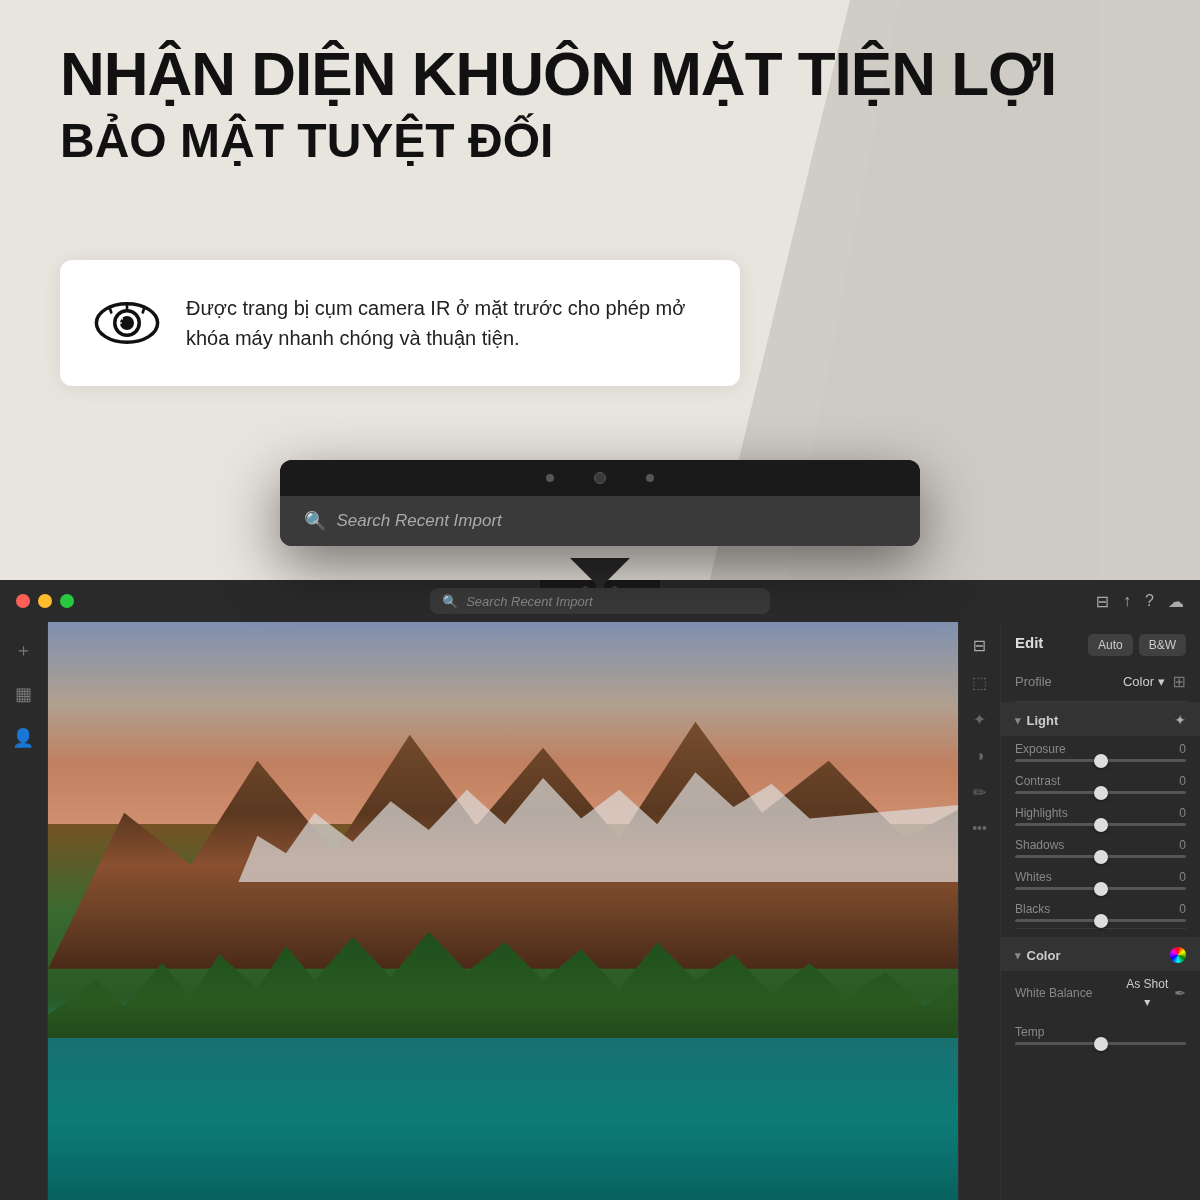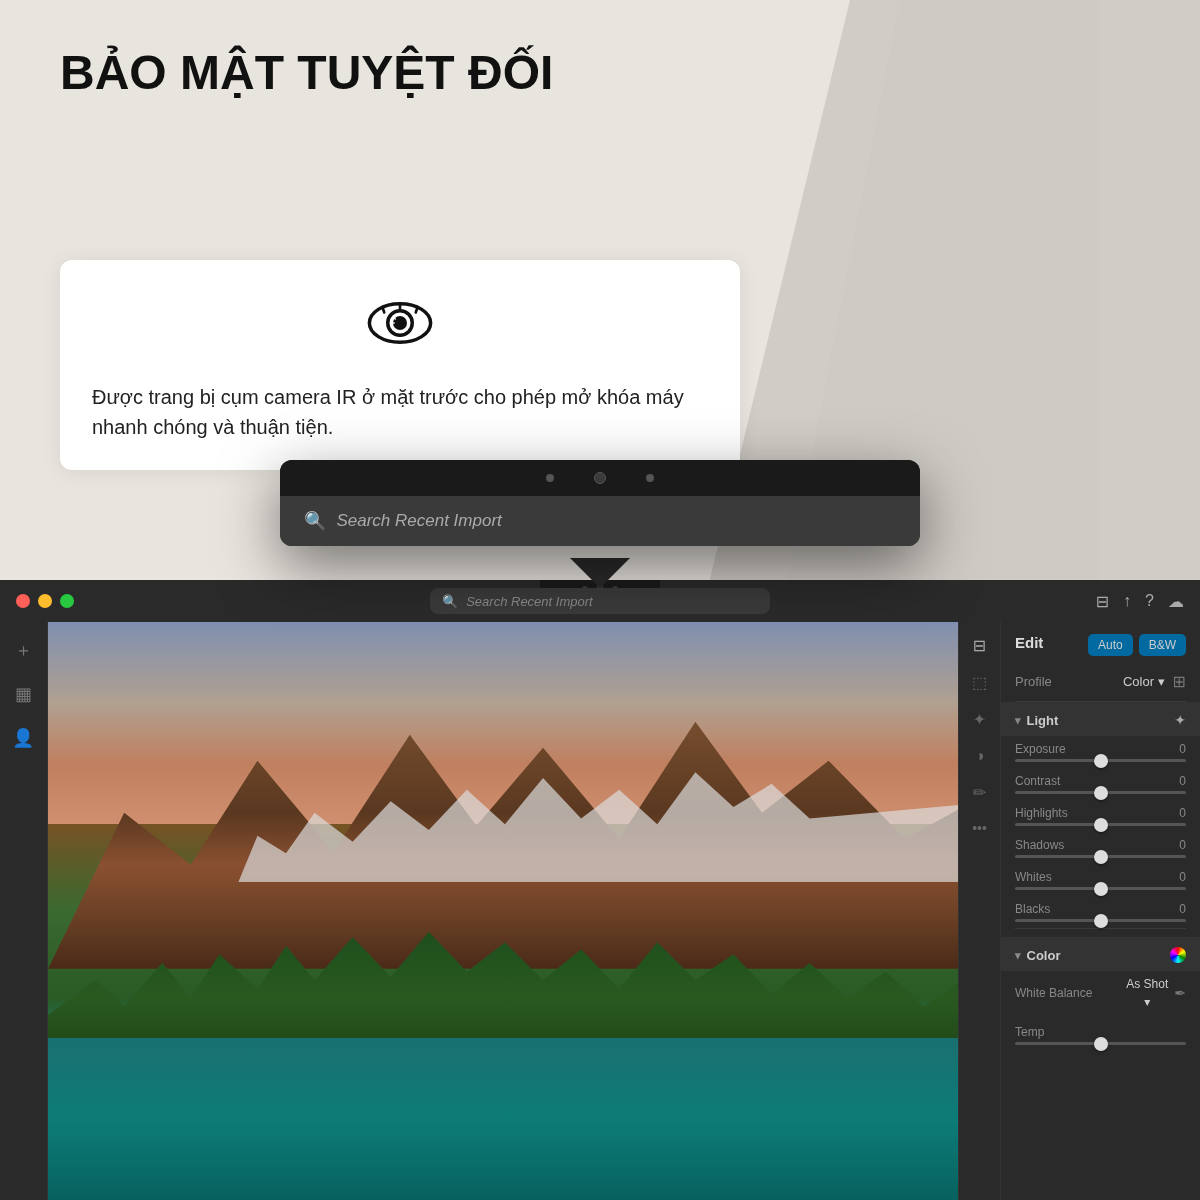--- a/index.html
+++ b/index.html
@@ -70,21 +70,20 @@
       top: 260px;
       left: 60px;
       background: white;
       border-radius: 12px;
       padding: 28px 32px;
       display: flex;
       align-items: center;
       gap: 24px;
       max-width: 680px;
       box-shadow: 0 2px 20px rgba(0,0,0,0.08);
-      flex-direction: column;
     }
 
     .eye-icon {
       flex-shrink: 0;
       width: 70px;
       height: 70px;
     }
 
     .info-text {
       font-size: 20px;
@@ -406,21 +405,21 @@
       font-size: 15px;
       font-weight: 600;
     }
 
     .edit-buttons {
       display: flex;
       gap: 6px;
     }
 
     .edit-btn {
-      background: #0369a1;
+      background: #404040;
       color: #ccc;
       border: none;
       border-radius: 5px;
       padding: 4px 10px;
       font-size: 12px;
       cursor: pointer;
     }
 
     
     .profile-row {
@@ -586,20 +585,21 @@
   </style>
 </head>
 <body>
 
 <div class="bg-top">
   <div class="bg-diagonal"></div>
   <div class="bg-diagonal2"></div>
 </div>
 
 <div class="header-section">
+  <div class="main-title">NHẬN DIỆN KHUÔN MẶT TIỆN LỢI</div>
   <div class="sub-title">BẢO MẬT TUYỆT ĐỐI</div>
 </div>
 
 <div class="info-card">
   <svg class="eye-icon" viewBox="0 0 80 60" fill="none" xmlns="http://www.w3.org/2000/svg">
 
     <ellipse cx="40" cy="30" rx="35" ry="22" stroke="#111" stroke-width="4" fill="none"></ellipse>
 
     <circle cx="40" cy="30" r="14" stroke="#111" stroke-width="4" fill="none"></circle>
 

